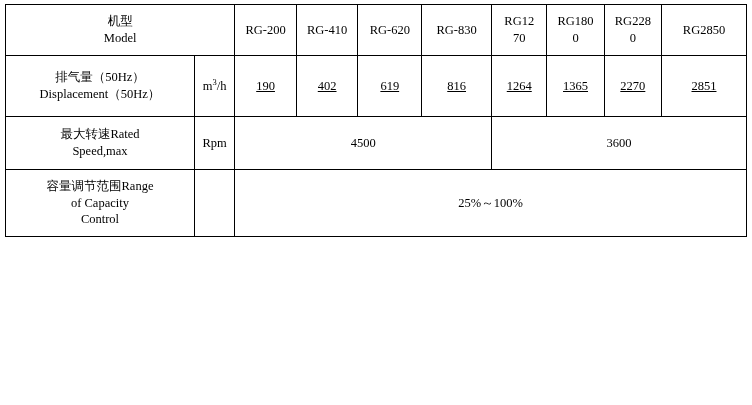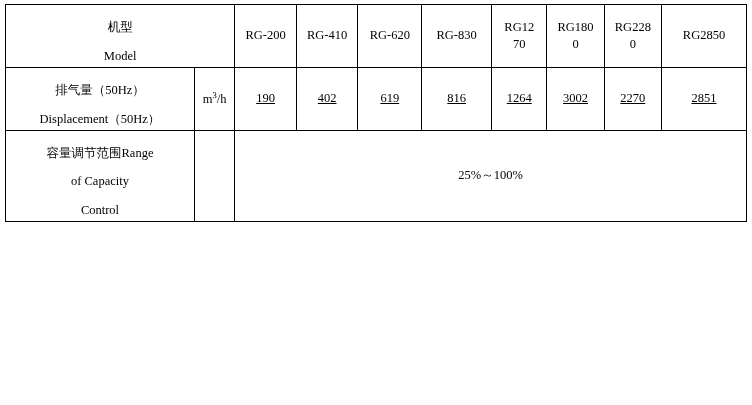--- a/index.html
+++ b/index.html
@@ -52,21 +52,21 @@
   .row-rmax  td { height: 48px; }
   .row-rmin  td { height: 48px; }
   .row-cap   td { height: 62px; }
   .row-vi    td { height: 52px; }
   .row-wt    td { height: 52px; }
 
   .lbl {
     text-align: center;
     line-height: 1.45;
   }
-  .lbl .l1, .lbl .l2 { display: block; white-space: nowrap; margin-top: 12px; }
+  .lbl .l1, .lbl .l2 { display: block; white-space: nowrap; }
   .unit { font-size: 12.5px; }
   .unit sup { font-size: 8.5px; vertical-align: super; }
   .model-cell { line-height: 1.3; }
   .num { font-size: 12.5px; text-decoration: underline; }
   .wide { font-size: 12.5px; }
 </style>
 </head>
 <body>
 
 <div class="sheet">
@@ -123,25 +123,34 @@
         <td class="lbl">
           <span class="l1">排气量（50Hz）</span>
           <span class="l2">Displacement（50Hz）</span>
         </td>
         <td class="unit"><span>m</span><sup>3</sup><span>/h</span></td>
         <td class="num">190</td>
         <td class="num">402</td>
         <td class="num">619</td>
         <td class="num">816</td>
         <td class="num">1264</td>
-        <td class="num">3002</td>
+        <td class="num">1365</td>
         <td class="num">2270</td>
         <td class="num">2851</td>
       </tr>
 
+      <tr class="row-rmax">
+        <td class="lbl">
+          <span class="l1">最大转速Rated</span>
+          <span class="l2">Speed,max</span>
+        </td>
+        <td class="unit">Rpm</td>
+        <td class="wide" colspan="4">4500</td>
+        <td class="wide" colspan="4">3600</td>
+      </tr>
 
 
       <tr class="row-cap">
         <td class="lbl">
           <span class="l1">容量调节范围Range</span>
           <span class="l2">of Capacity</span>
           <span class="l2">Control</span>
         </td>
         <td class="unit"></td>
         <td class="wide" colspan="8">25%～100%</td>

